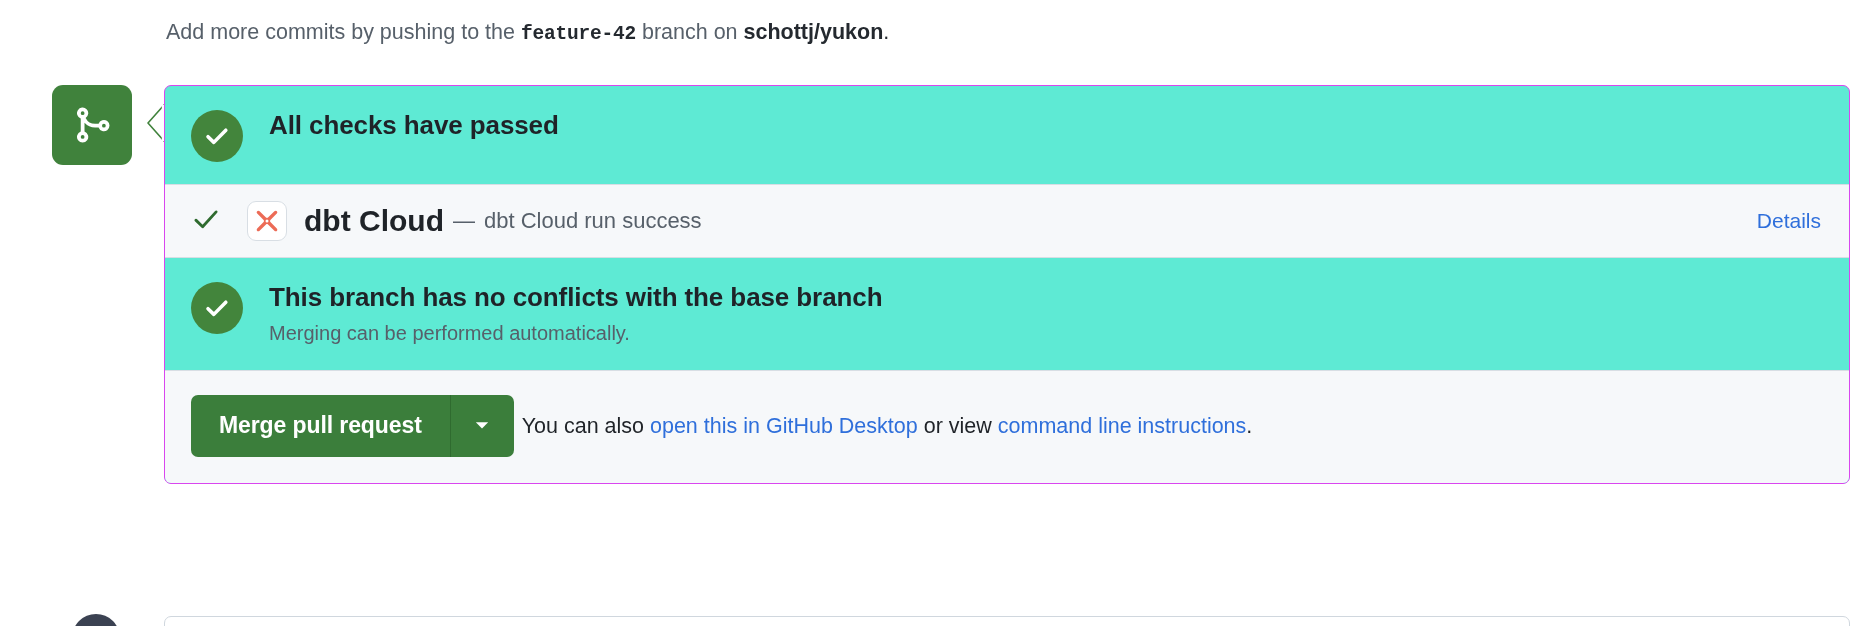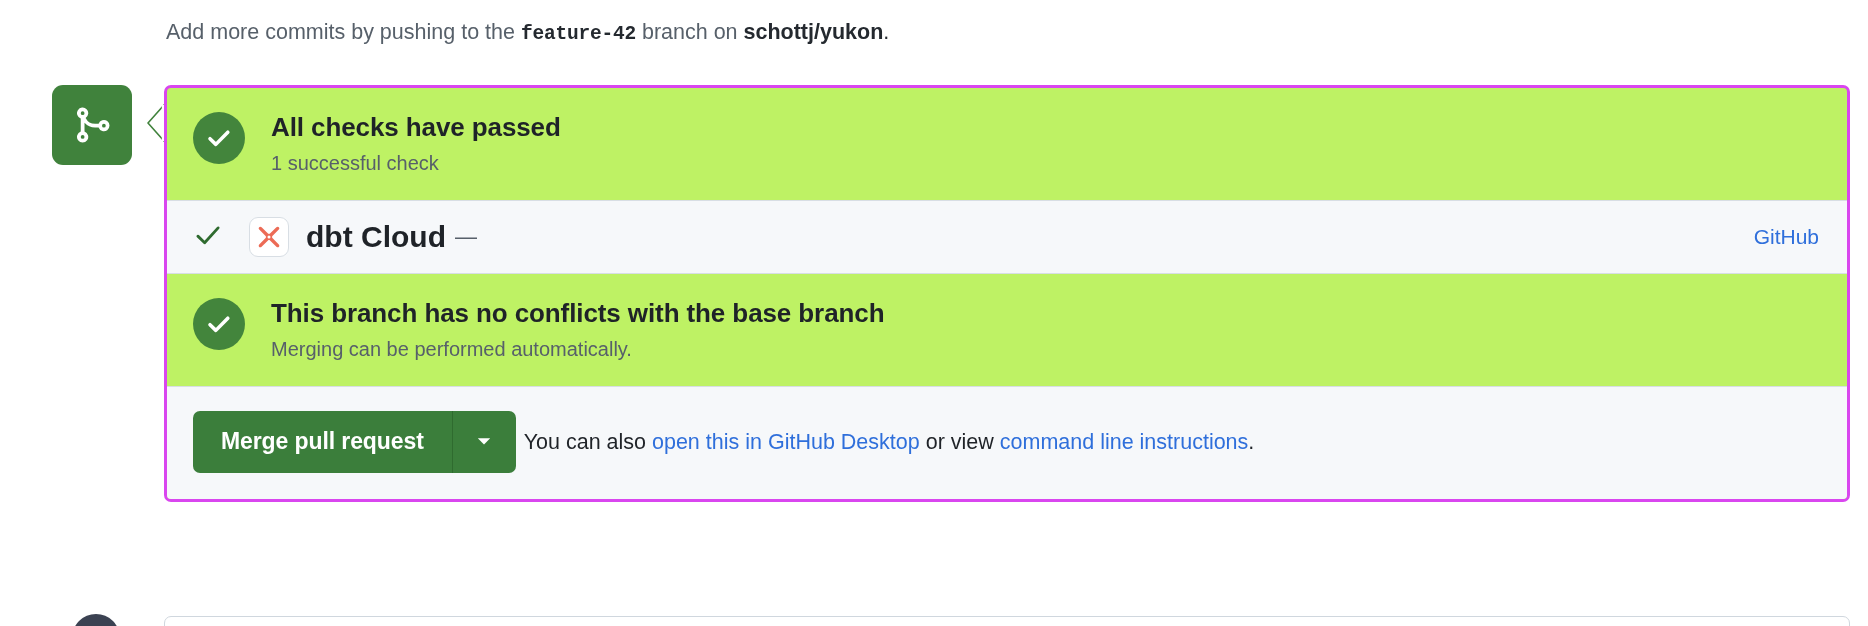--- a/index.html
+++ b/index.html
@@ -70,23 +70,23 @@
     width: 20px;
     height: 42px;
   }
 
   
   .merge-box {
     position: absolute;
     left: 164px;
     top: 85px;
     width: 1686px;
-    border: 3px solid #d946ef;
+    border: 1px solid #d946ef;
     border-radius: 7px;
-    background: #bef264;
+    background: #5eead4;
     box-sizing: border-box;
     overflow: hidden;
   }
 
   .box-section {
     display: flex;
     align-items: flex-start;
     padding: 22px 28px 22px 26px;
     box-sizing: border-box;
   }
@@ -284,42 +284,42 @@
     <div class="box-section section-divider">
       <div class="icon-col">
         <div class="circle-check">
           <svg width="30" height="30" viewBox="0 0 16 16" fill="none" aria-hidden="true">
             <path d="M3.2 8.4 L6.3 11.4 L12.7 4.9" stroke="#ffffff" stroke-width="1.9" stroke-linecap="round" stroke-linejoin="round"></path>
           </svg>
         </div>
       </div>
       <div class="text-col">
         <div class="section-title">All checks have passed</div>
-        <div class="section-sub">1 successful check</div>
       </div>
     </div>
 
     <div class="check-row">
       <div class="tick-col">
         <span>
           <svg width="30" height="30" viewBox="0 0 16 16" fill="none" aria-hidden="true">
             <path d="M2.6 8.6 L6.2 12.1 L13.4 4.2" stroke="#2f6b2f" stroke-width="1.5" stroke-linecap="round" stroke-linejoin="round"></path>
           </svg>
         </span>
       </div>
       <div class="dbt-logo">
         <svg width="32" height="32" viewBox="0 0 32 32" aria-hidden="true">
           <path d="M8.6 6.2 C7.0 4.6 4.6 6.9 6.2 8.6 L12.6 15.0 C13.1 15.6 13.1 16.4 12.6 17.0 L6.2 23.4 C4.6 25.1 7.0 27.4 8.6 25.8 L15.0 19.4 C15.6 18.9 16.4 18.9 17.0 19.4 L23.4 25.8 C25.1 27.4 27.4 25.1 25.8 23.4 L19.4 17.0 C18.9 16.4 18.9 15.6 19.4 15.0 L25.8 8.6 C27.4 6.9 25.1 4.6 23.4 6.2 L17.0 12.6 C16.4 13.1 15.6 13.1 15.0 12.6 Z" fill="#ec6b56"></path>
           <circle cx="16" cy="16" r="1.5" fill="#ffffff"></circle>
         </svg>
       </div>
       <div class="check-name">dbt Cloud</div>
       <div class="check-desc">—</div>
+      <div class="check-desc">dbt Cloud run success</div>
       <div class="spacer"></div>
-      <div class="right-link" style="padding-top:0">GitHub</div>
+      <div class="right-link" style="padding-top:0">Details</div>
     </div>
 
     <div class="box-section section-divider">
       <div class="icon-col">
         <div class="circle-check">
           <svg width="30" height="30" viewBox="0 0 16 16" fill="none" aria-hidden="true">
             <path d="M3.2 8.4 L6.3 11.4 L12.7 4.9" stroke="#ffffff" stroke-width="1.9" stroke-linecap="round" stroke-linejoin="round"></path>
           </svg>
         </div>
       </div>

